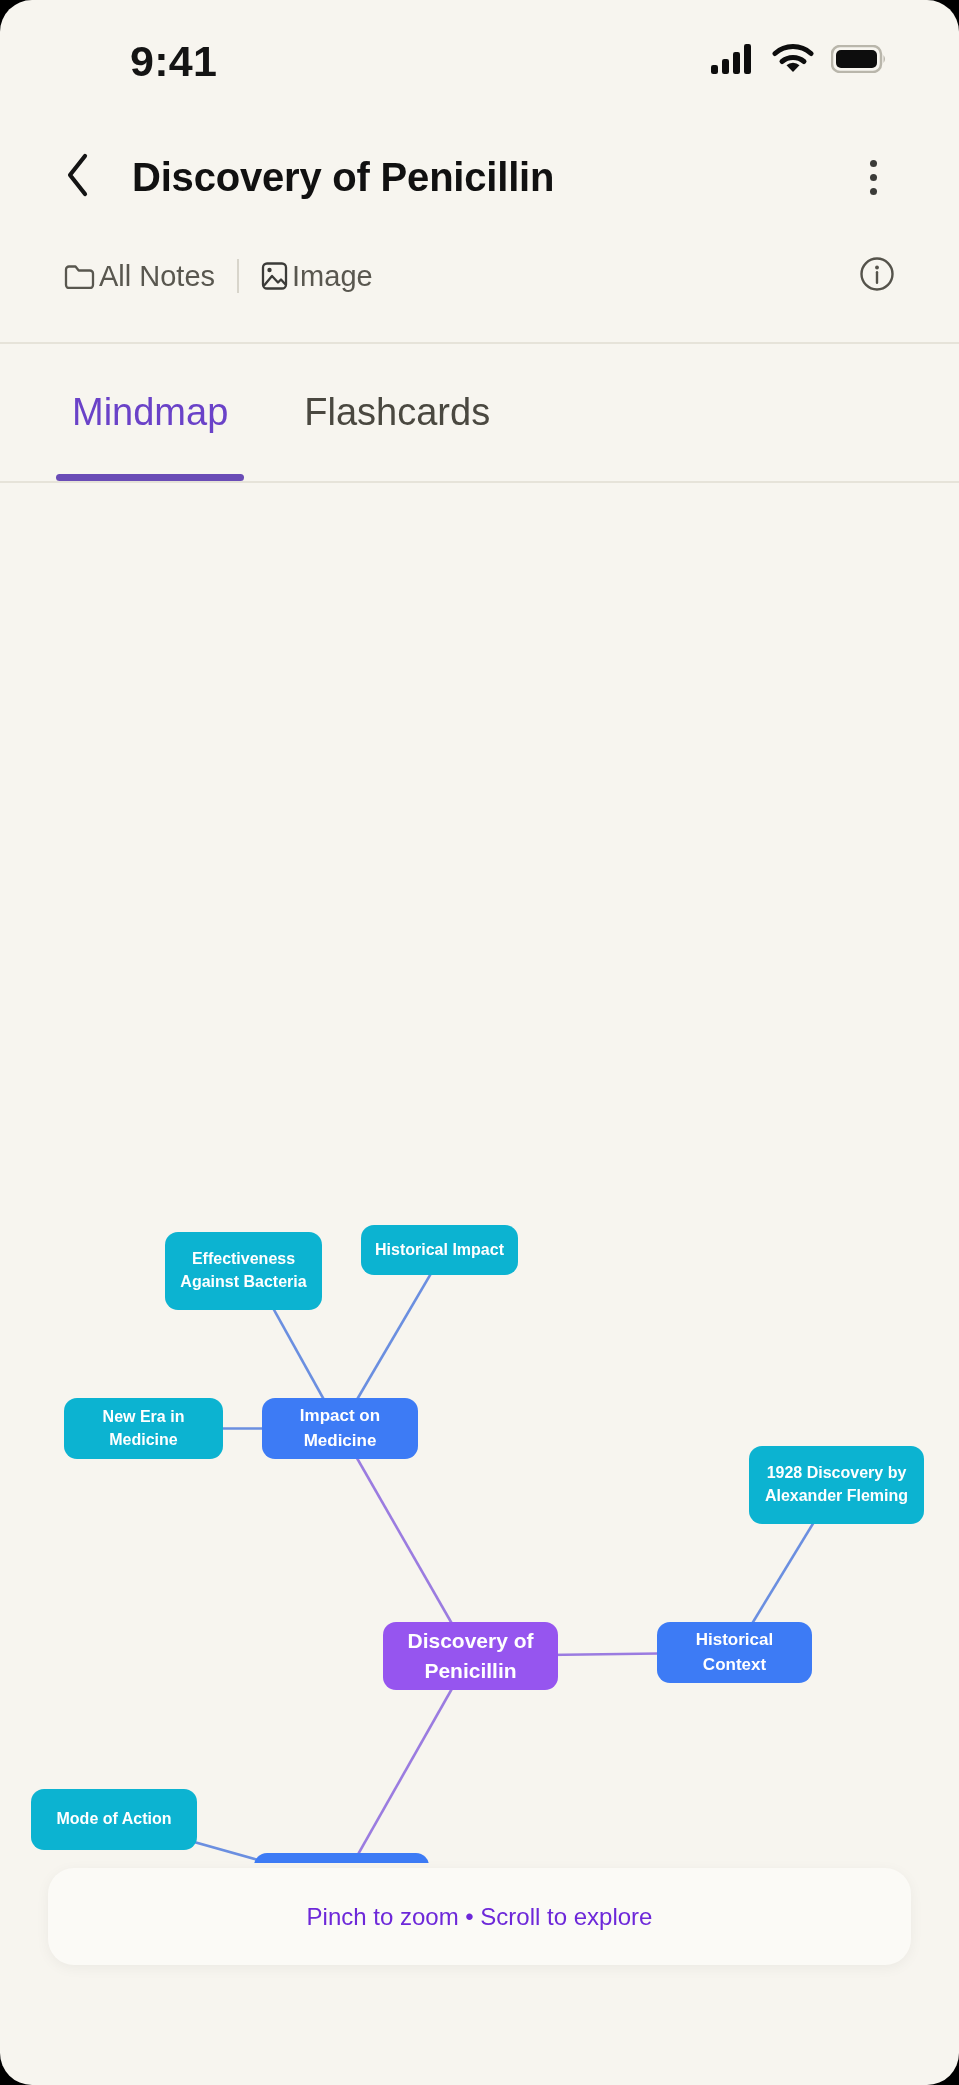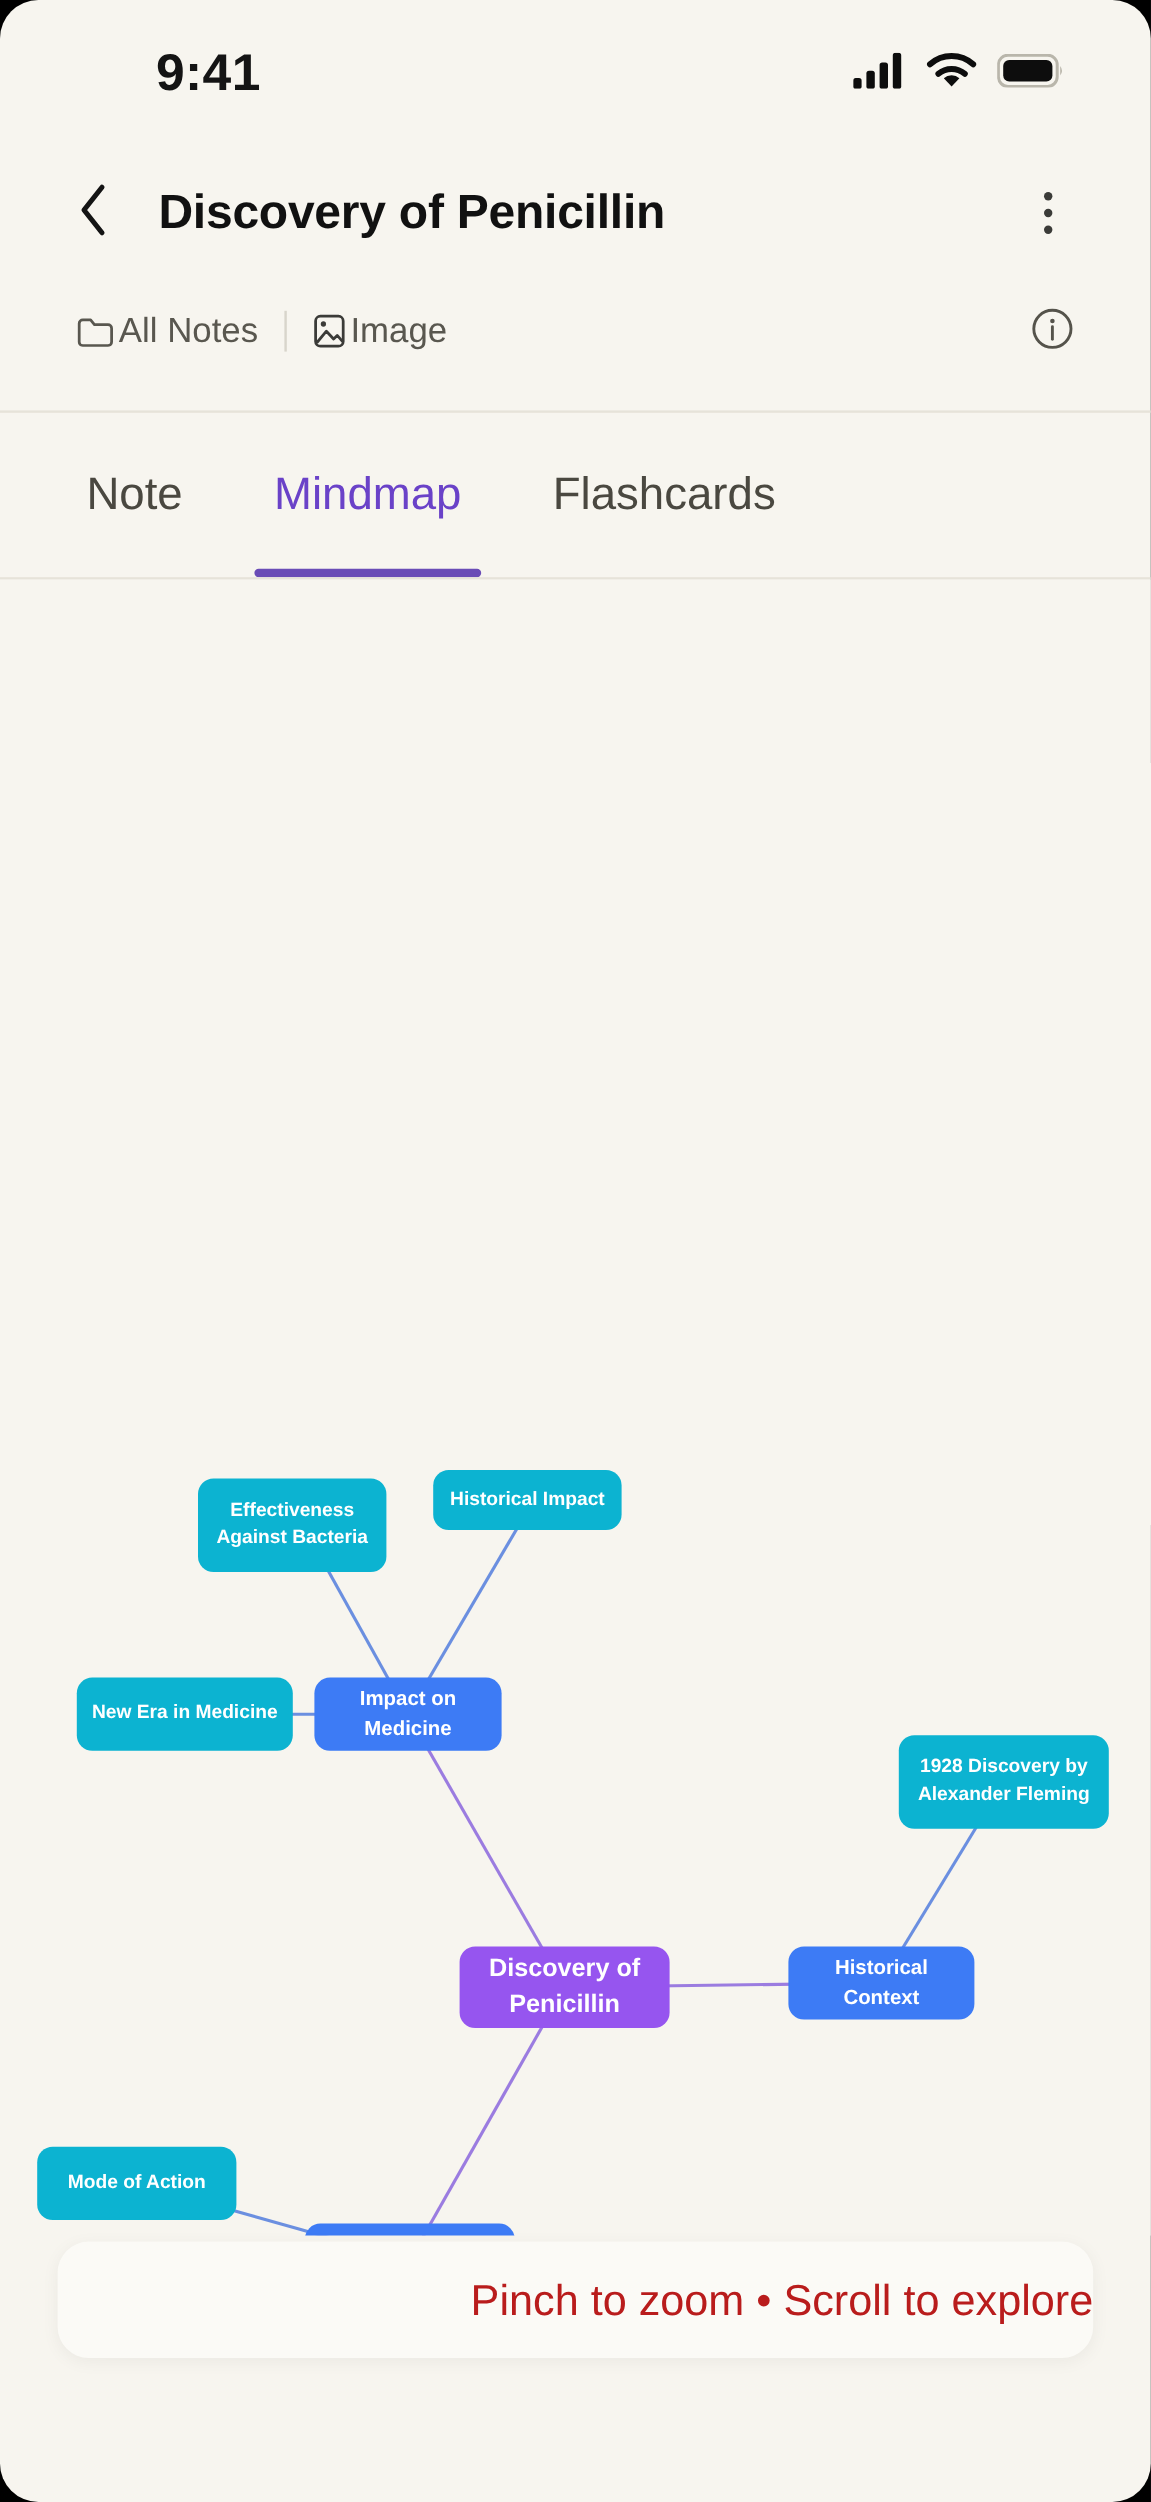--- a/index.html
+++ b/index.html
@@ -211,23 +211,23 @@
     position: absolute;
     left: 48px;
     top: 1868px;
     width: 863px;
     height: 97px;
     background: #fbfaf6;
     border-radius: 26px;
     box-shadow: 0 3px 14px rgba(0,0,0,0.05);
     display: flex;
     align-items: center;
-    justify-content: flex-end;
-    font-size: 36px;
-    color: #b91c1c;
+    justify-content: center;
+    font-size: 24px;
+    color: #6d28d9;
   }
 </style>
 </head>
 <body>
 
 <div class="phone">
 
   <div class="status-bar">
     <div class="status-time">9:41</div>
     <div class="status-icons">
@@ -300,23 +300,20 @@
             <circle cx="18" cy="11.5" r="1.9" fill="#55534b"></circle>
             <path d="M18 16.2 v10.5" stroke="#55534b" stroke-width="2.4" stroke-linecap="round"></path>
           </svg>
         </span>
       </div>
     </div>
   </div>
   <div class="header-divider"></div>
 
   <div class="tabs" id="tabs">
-      <div class="tab">
-        <span>Note</span>
-      </div>
       <div class="tab active">
         <span>Mindmap</span>
         <span class="underline"></span>
       </div>
       <div class="tab">
         <span>Flashcards</span>
       </div>
     </div>
   <div class="tabs-divider"></div>
 
@@ -344,21 +341,21 @@
         </div>
         <div class="node branch" style="left: 254px; top: 1370px; width: 175px; height: 61px;">
           <span>Penicillin Characteristics</span>
         </div>
         <div class="node leaf" style="left: 165px; top: 733px; width: 157px; height: 78px; margin-top: 16px;">
           <span>Effectiveness Against Bacteria</span>
         </div>
         <div class="node leaf" style="left: 361px; top: 742px; width: 157px; height: 50px;">
           <span>Historical Impact</span>
         </div>
-        <div class="node leaf" style="left: 64px; top: 915px; width: 180px; height: 61px;">
+        <div class="node leaf" style="left: 64px; top: 915px; width: 159px; height: 61px;">
           <span>New Era in Medicine</span>
         </div>
         <div class="node leaf" style="left: 749px; top: 963px; width: 175px; height: 78px;">
           <span>1928 Discovery by Alexander Fleming</span>
         </div>
         <div class="node leaf" style="left: 31px; top: 1306px; width: 166px; height: 61px;">
           <span>Mode of Action</span>
         </div>
       </div>
   </div>

